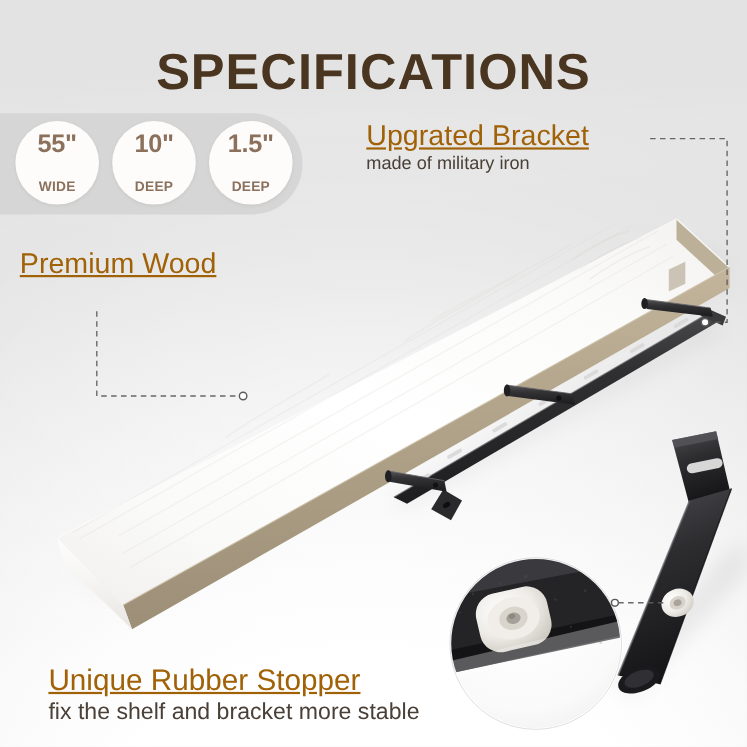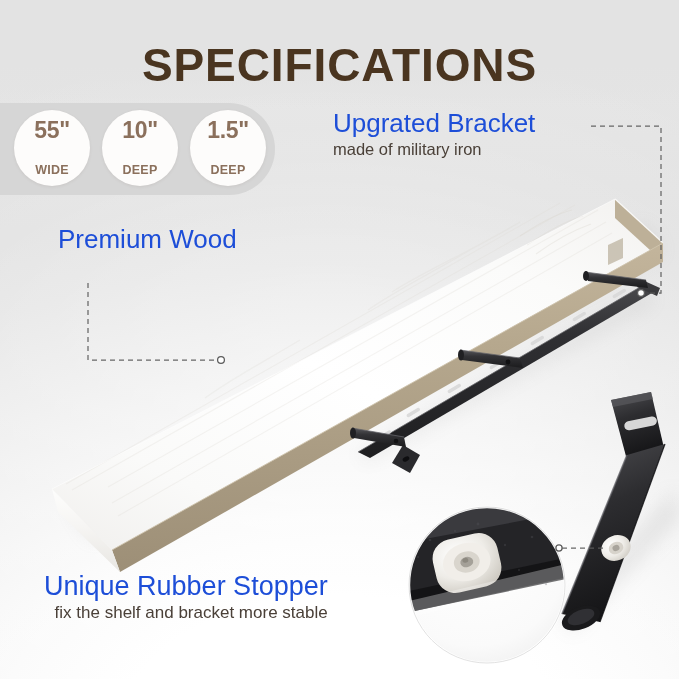--- a/index.html
+++ b/index.html
@@ -104,36 +104,37 @@
     color: #8b705c;
     line-height: 1;
     margin-top: 22px;
     letter-spacing: 0.2px;
   }
 
   
   .callout-h {
     font-size: 26px;
     font-weight: normal;
-    color: #1d4ed8;
+    color: #a16207;
     line-height: 1.05;
     white-space: nowrap;
+    text-decoration: underline;
   }
   .callout-s {
     font-size: 16.5px;
     color: #4a4038;
     line-height: 1.2;
     margin-top: 3px;
     white-space: nowrap;
   }
   #co-bracket { position: absolute; left: 333px; top: 110px; }
-  #co-wood    { position: absolute; left: 18px;  top: 226px; margin-left: 40px; }
-  #co-stop    { position: absolute; left: 44px;  top: 572px; text-align: right; }
+  #co-wood    { position: absolute; left: 18px;  top: 226px; }
+  #co-stop    { position: absolute; left: 44px;  top: 604px; }
   #co-stop .callout-h { font-size: 27px; }
-  #co-stop .callout-s { font-size: 17px; }
+  #co-stop .callout-s { font-size: 21px; }
 
   
   .layer {
     position: absolute;
     left: 0; top: 0;
     width: 679px;
     height: 679px;
     overflow: visible;
   }
   .layer.top { pointer-events: none; }

